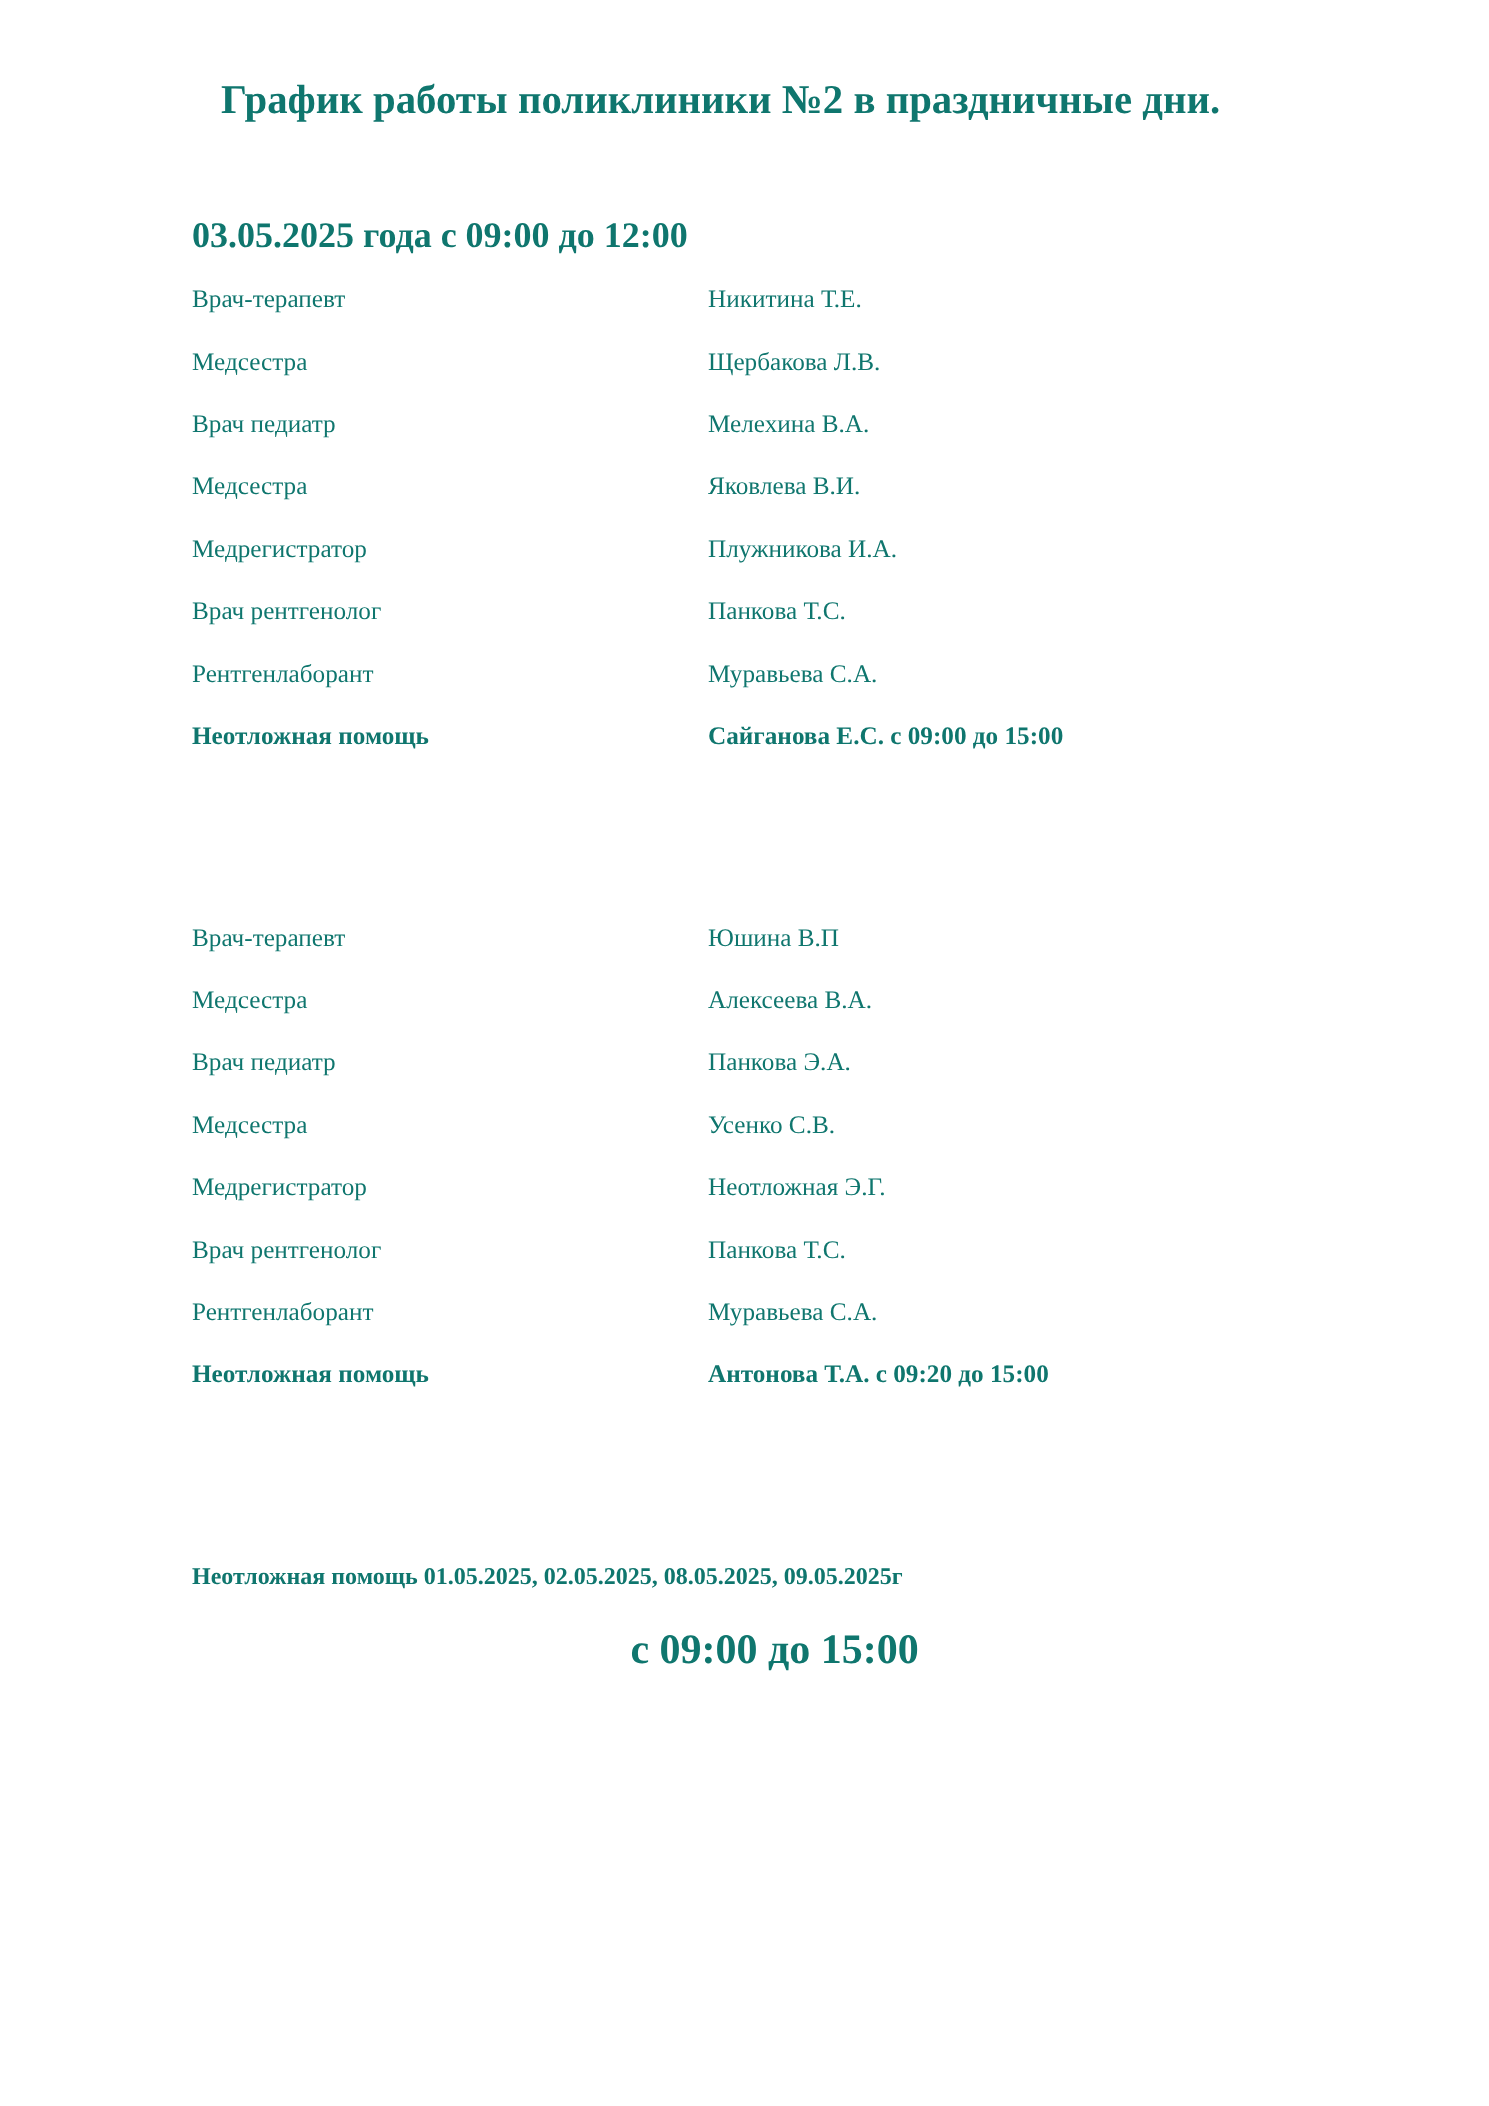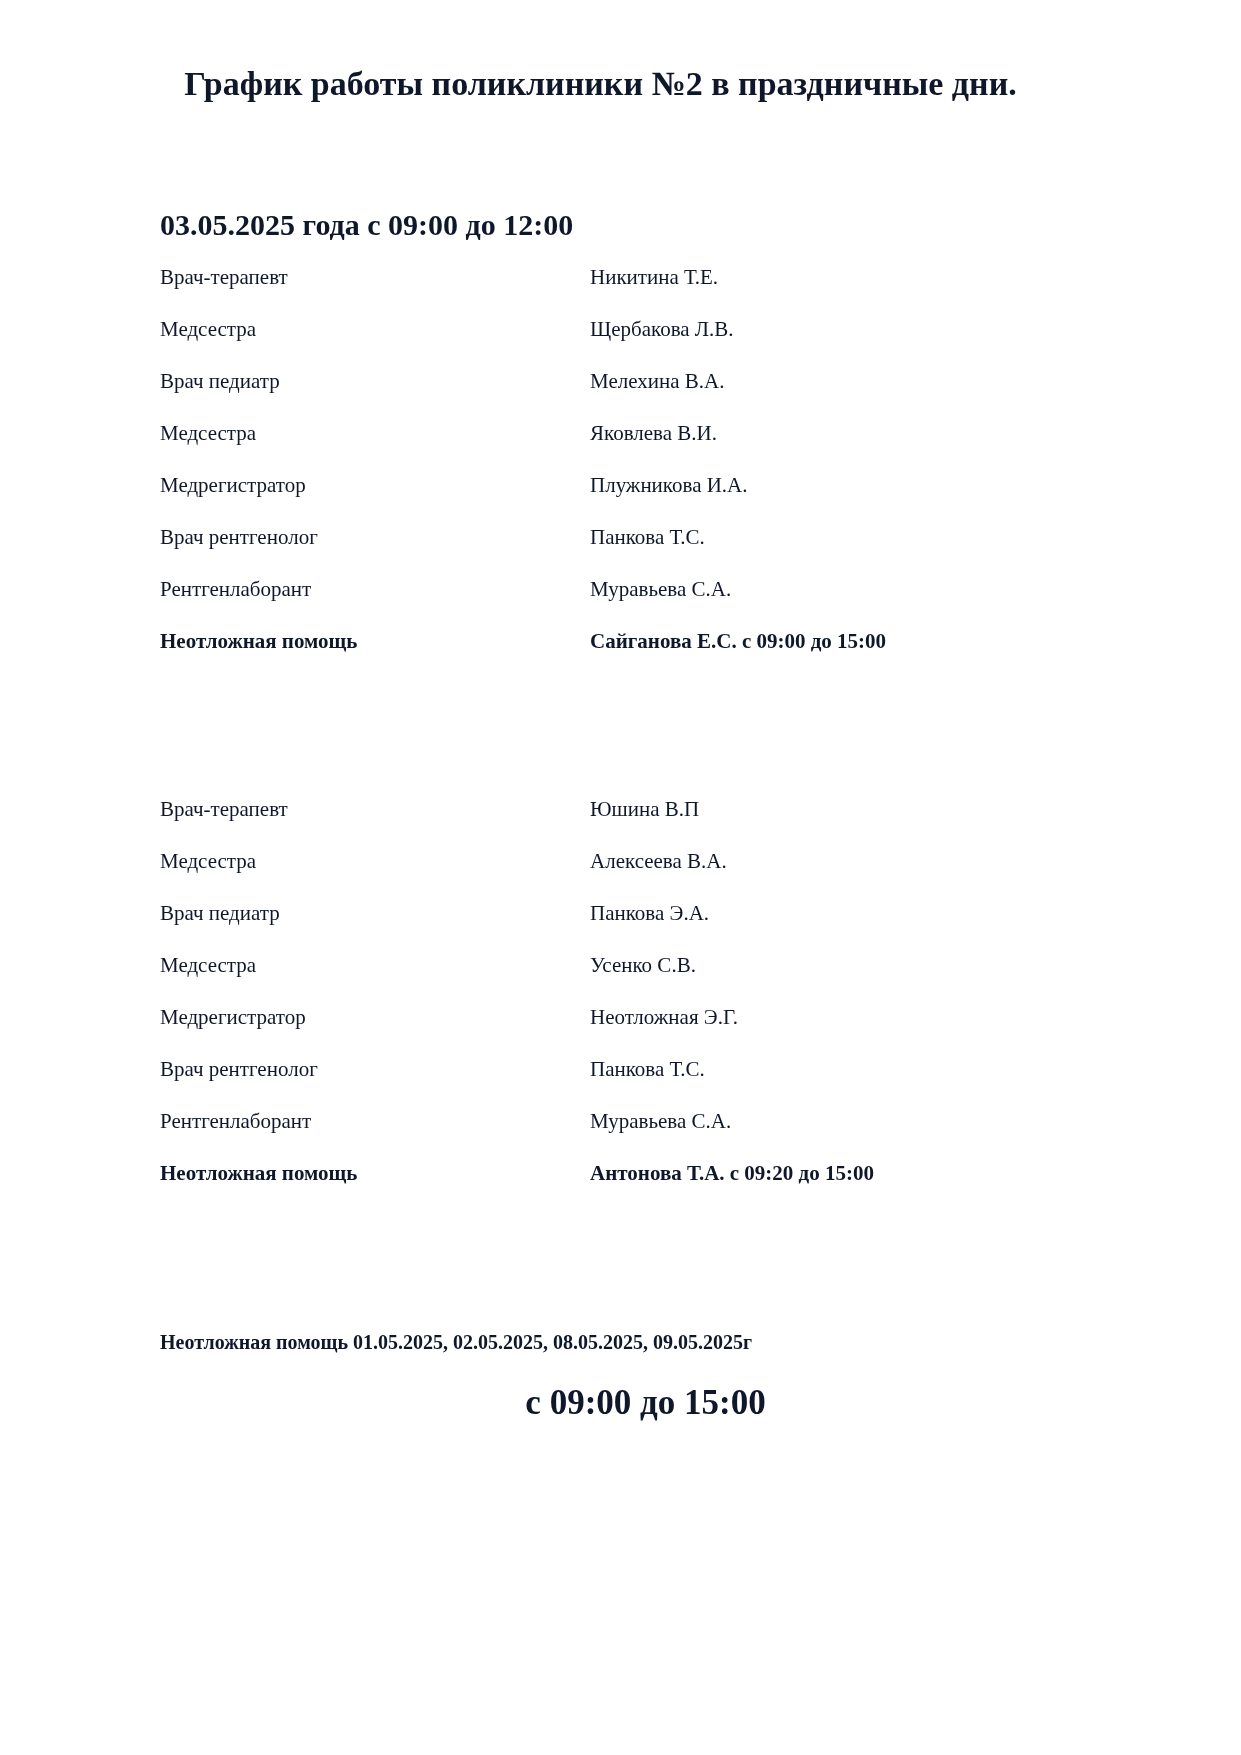--- a/index.html
+++ b/index.html
@@ -5,39 +5,38 @@
   html, body {
     margin: 0;
     padding: 0;
     background: #ffffff;
   }
   .page {
     position: relative;
     width: 1241px;
     height: 1755px;
     background: #ffffff;
-    color: #0f172a;
+    color: #0f766e;
     font-family: "Liberation Serif", "DejaVu Serif", serif;
     overflow: hidden;
   }
   .doc-title {
     position: absolute;
     top: 64px;
     left: 20px;
     right: 60px;
     text-align: center;
     font-size: 34px;
     font-weight: bold;
     line-height: 1.2;
   }
   .section {
     position: absolute;
     left: 160px;
     width: 971px;
-    margin-top: 28px;
   }
   #section-0 { top: 180px; }
   #section-1 { top: 769px; }
   #section-2 { top: 1303px; }
   .section-header {
     height: 57px;
     font-size: 30px;
     font-weight: bold;
     line-height: 1.15;
     white-space: pre;

